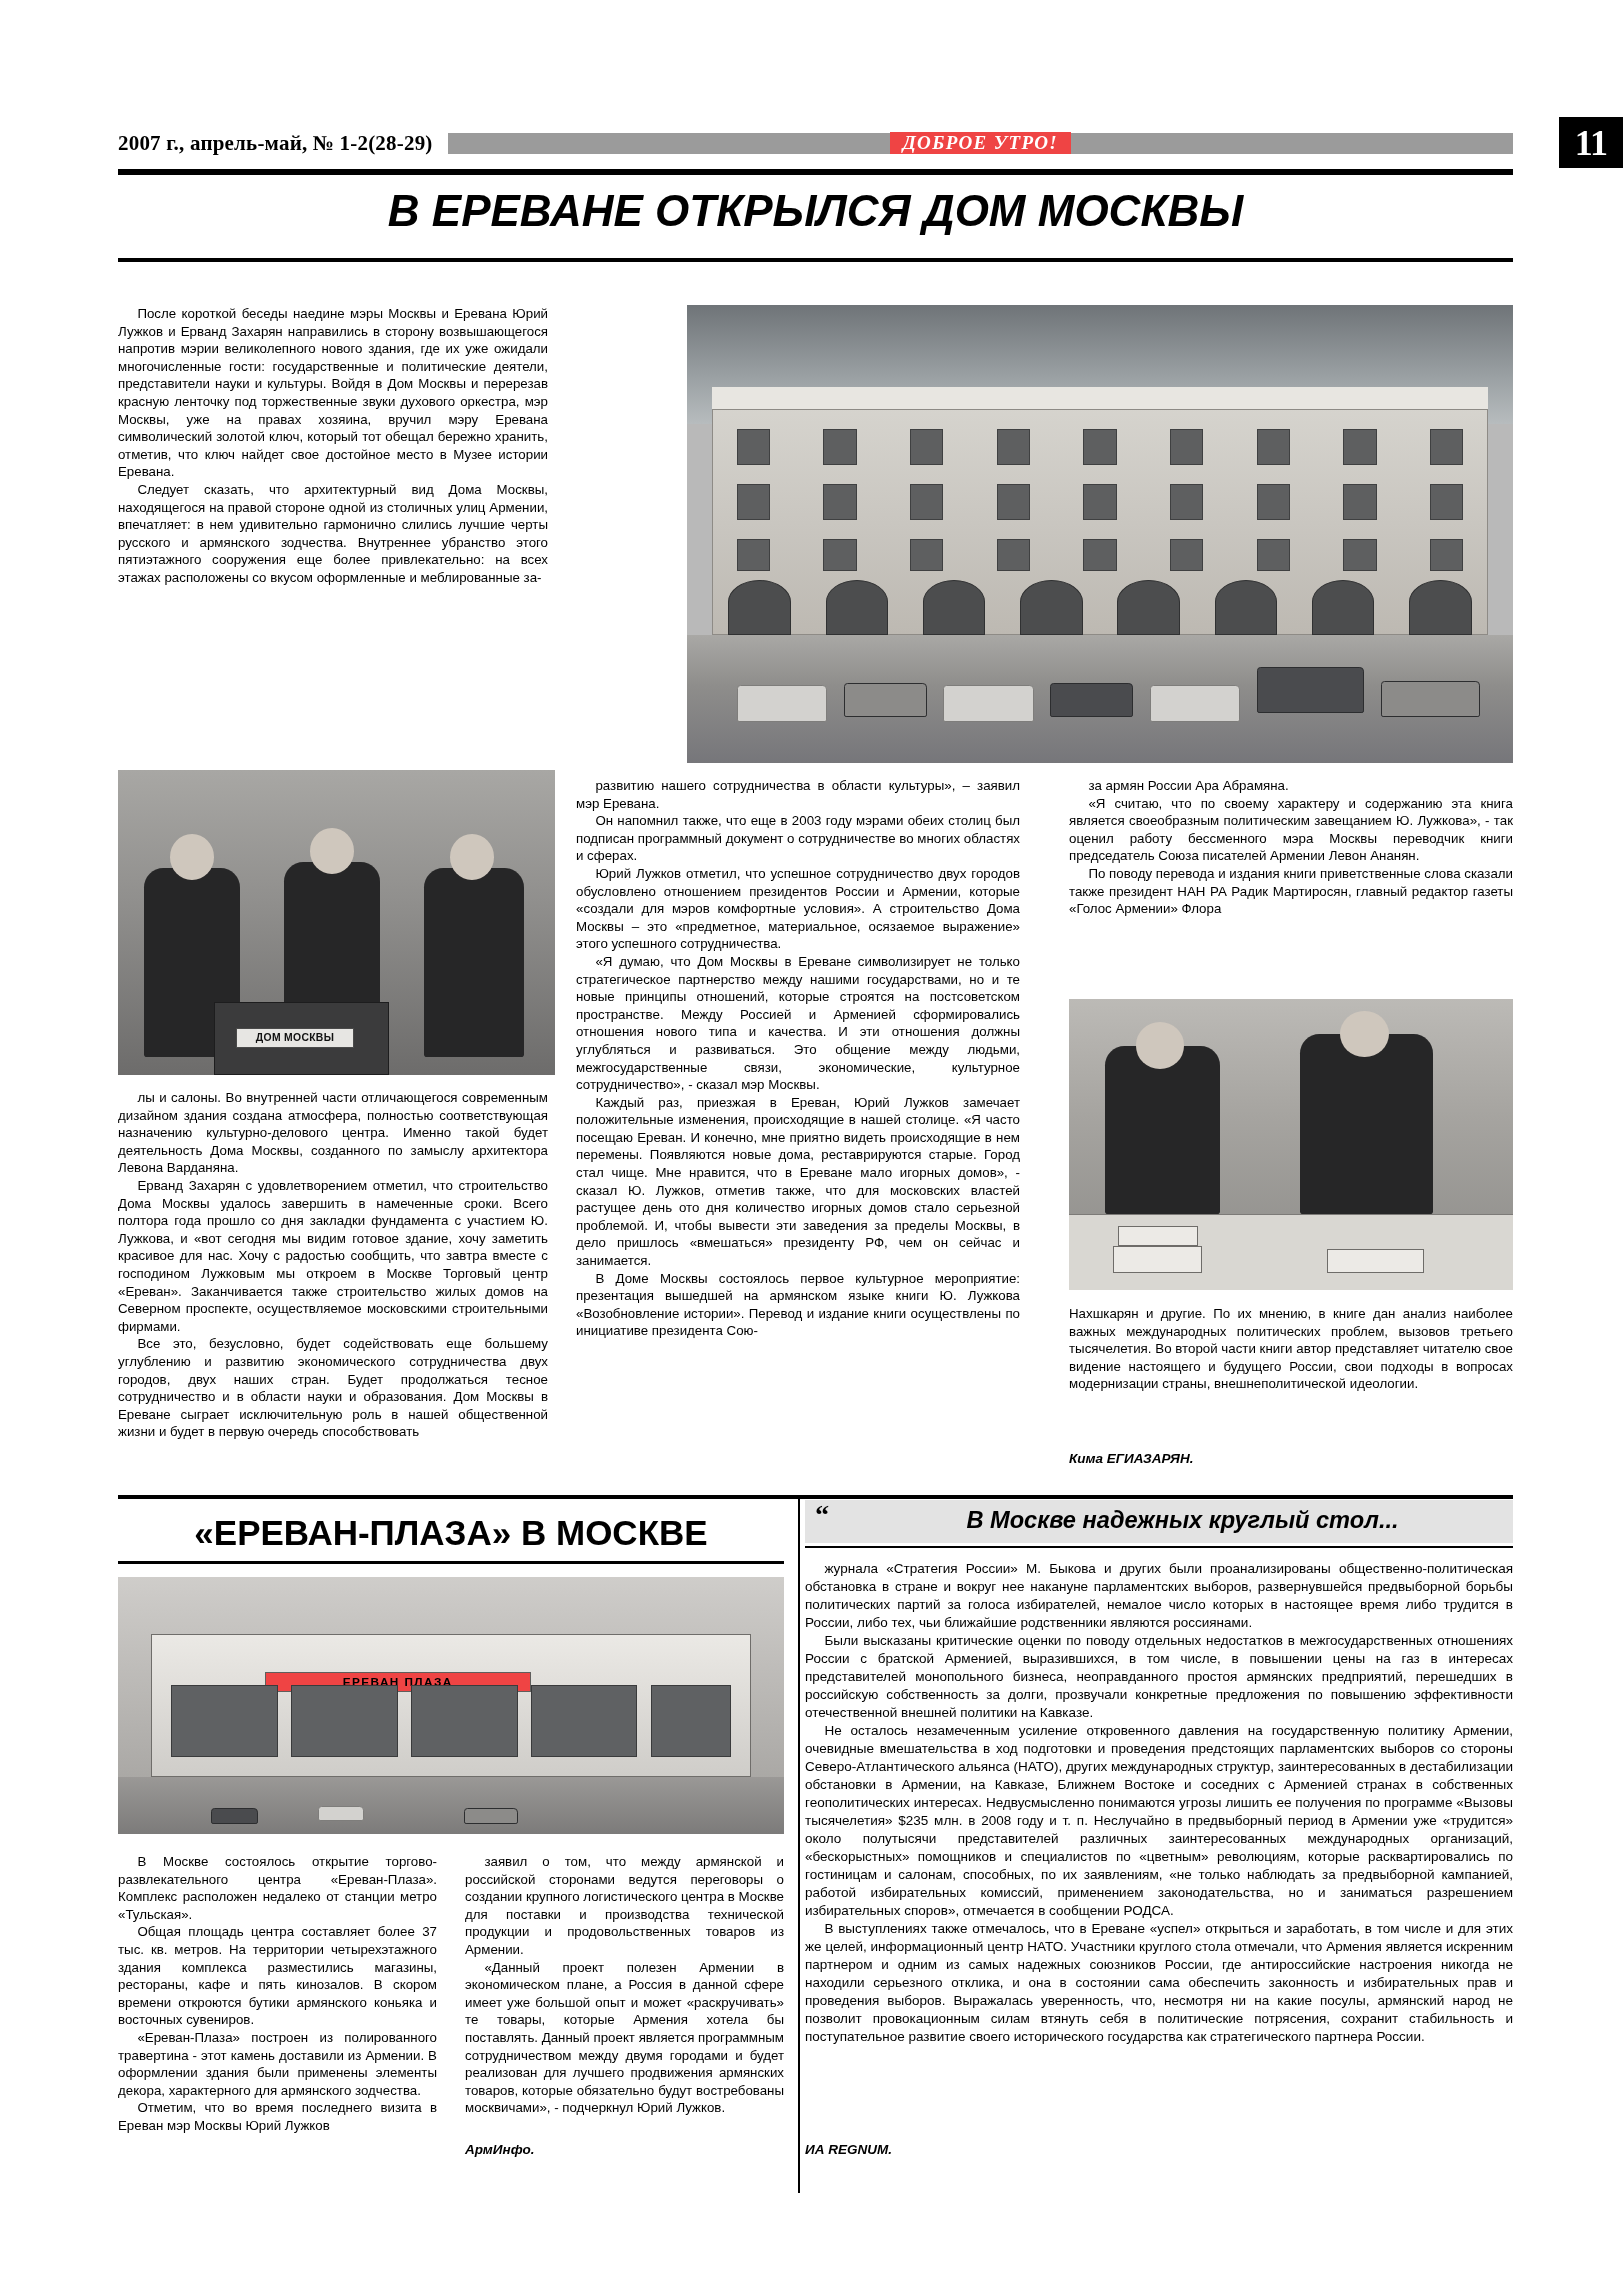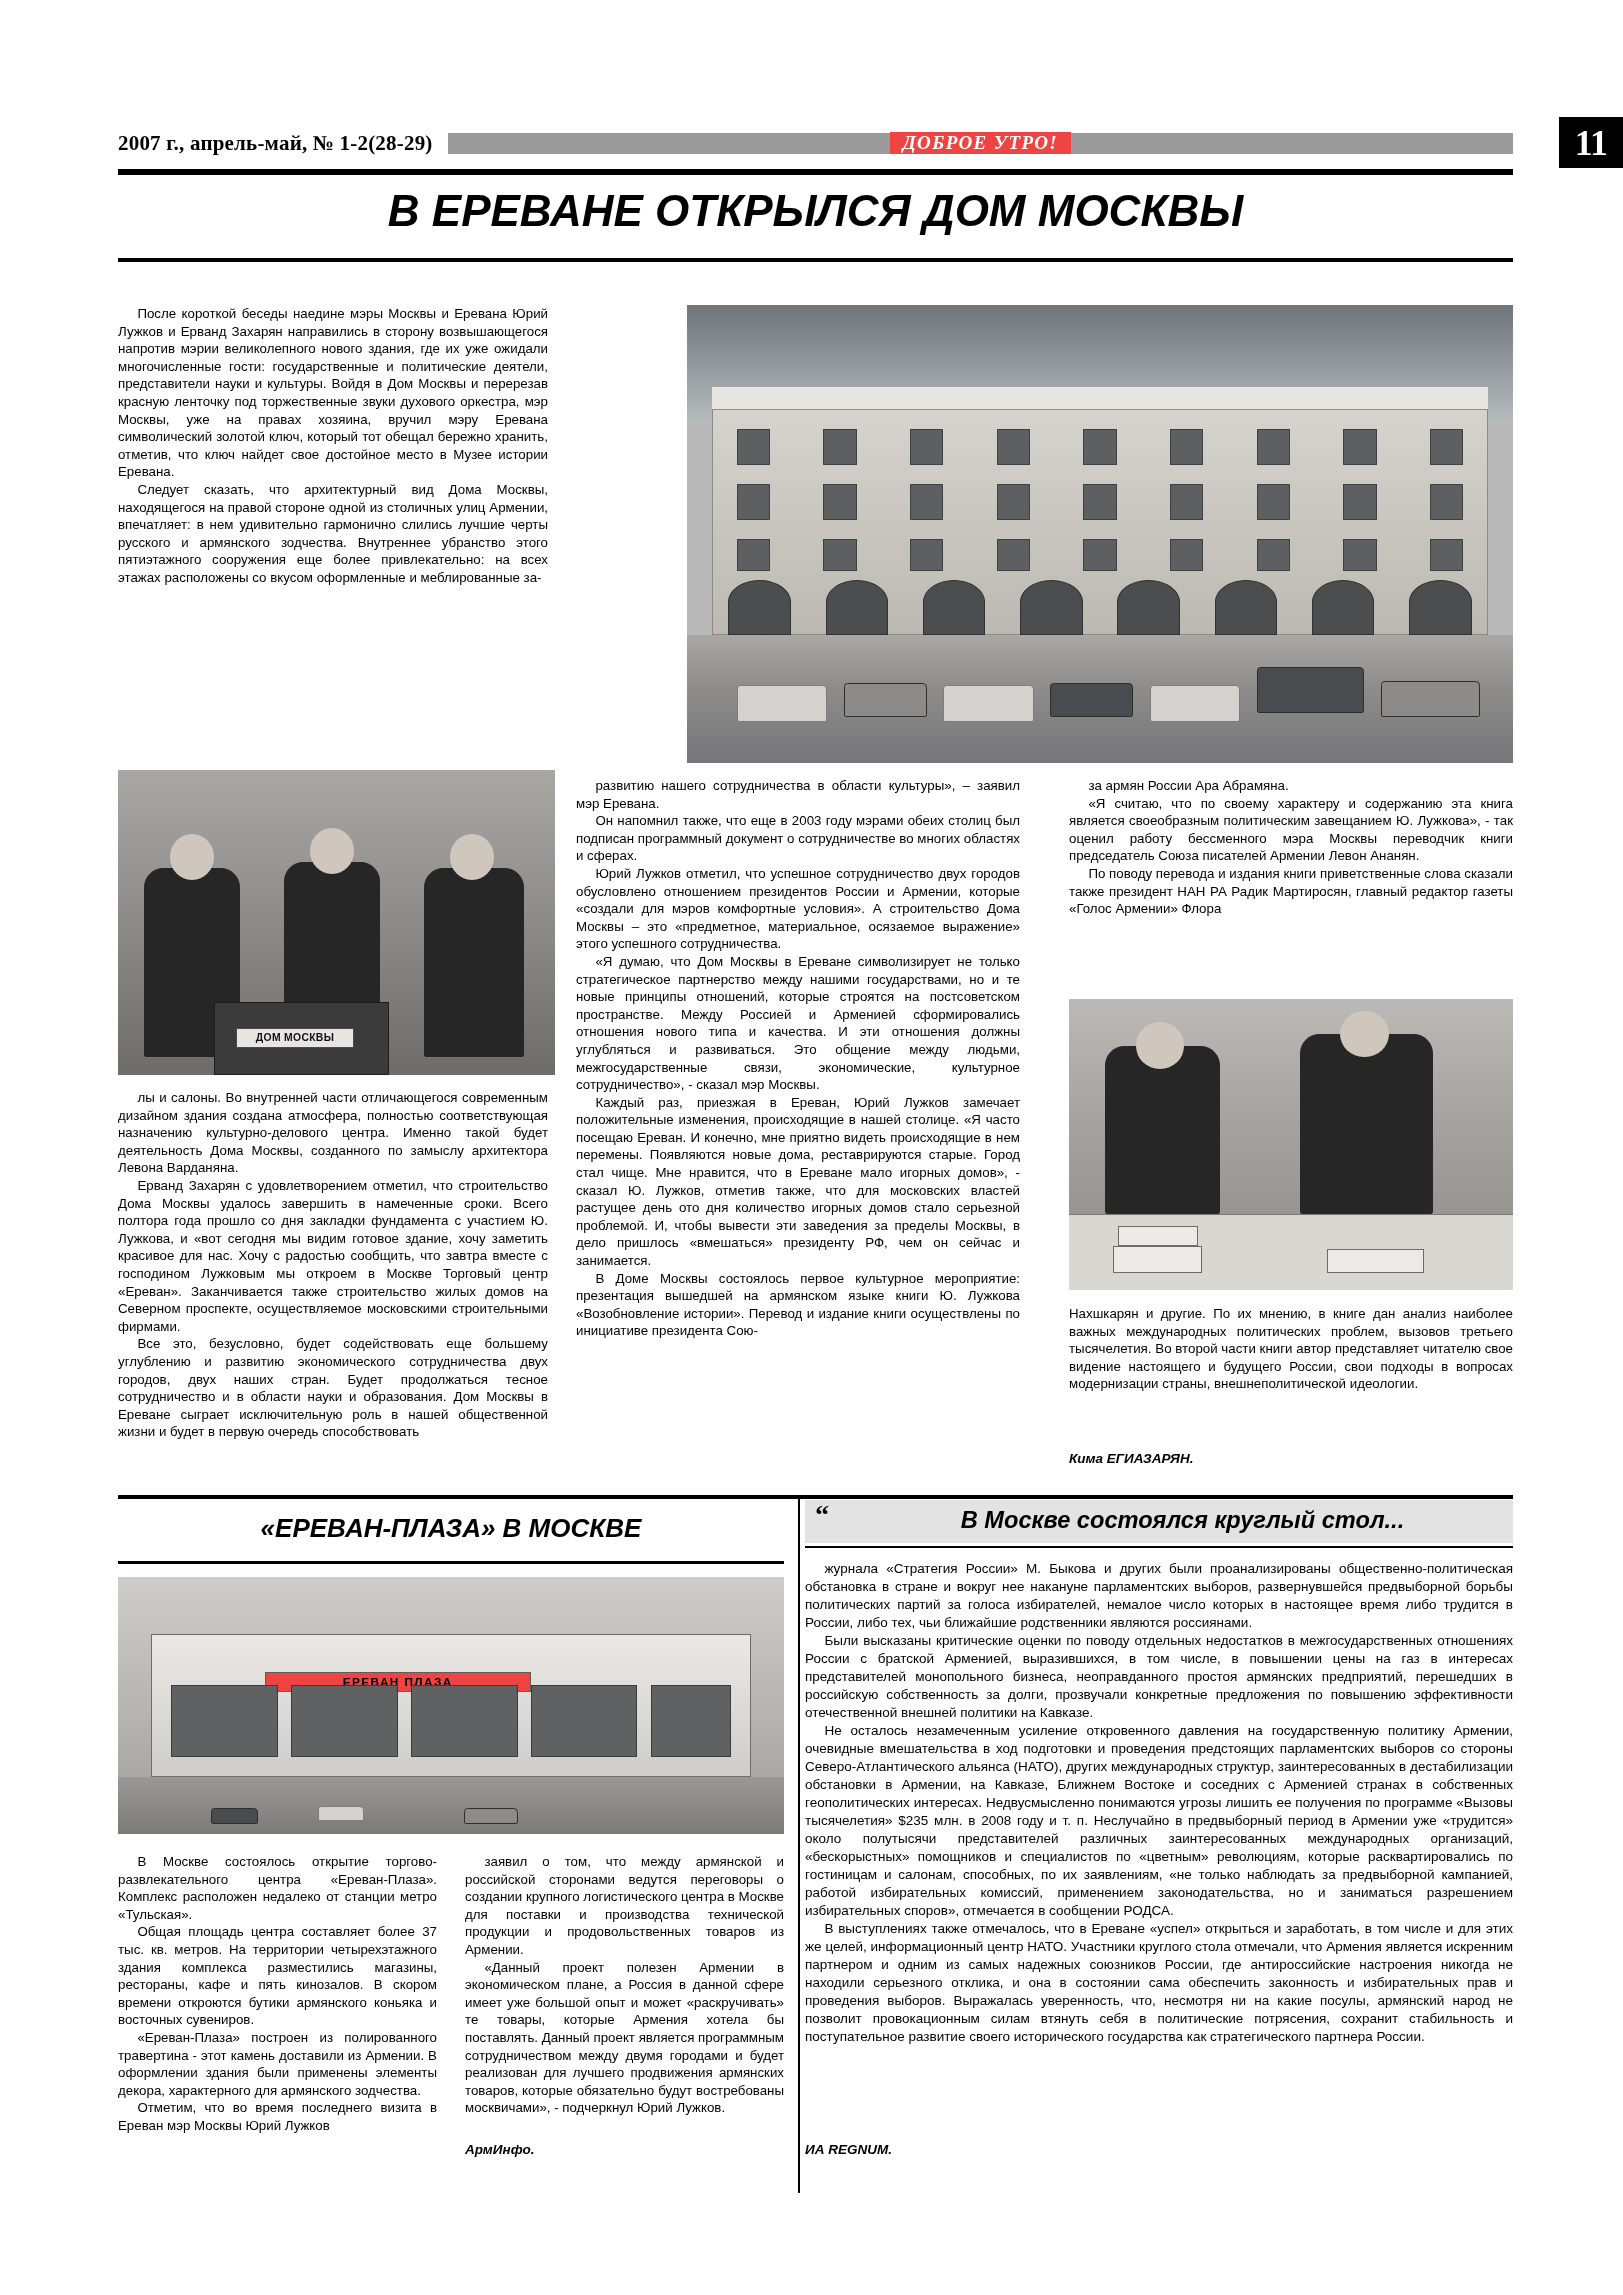--- a/index.html
+++ b/index.html
@@ -143,22 +143,22 @@
   .plz-glass { position:absolute; background:#5f6163; border:0.7px solid #3a3b3c; }
   .plz-road { position:absolute; left:0; right:0; bottom:0; height:22%; background:linear-gradient(180deg,#9a9896 0%, #7c7b7a 100%); }
 
   
   .hr-sec { position:absolute; background:#000; }
 
   
   .subhead-left {
     position: absolute;
     font-family: "Liberation Sans", sans-serif;
-    font-style: italic; font-weight: bold;
-    font-size: 26px;
+    font-weight: bold;
+    font-size: 35px;
     white-space: nowrap;
   }
   
   .subhead-right {
     position: absolute;
     font-family: "Liberation Sans", sans-serif;
     font-style: italic; font-weight: bold;
     font-size: 23.6px;
     white-space: nowrap;
   }
@@ -347,21 +347,21 @@
     </div>
   <div class="col" style="left:465px; top:1853px; width:319px;">
       <p>заявил о том, что между армянской и российской сторонами ведутся переговоры о создании крупного логистического центра в Москве для поставки и производства технической продукции и продовольственных товаров из Армении.</p>
       <p>«Данный проект полезен Армении в экономическом плане, а Россия в данной сфере имеет уже большой опыт и может «раскручивать» те товары, которые Армения хотела бы поставлять. Данный проект является программным сотрудничеством между двумя городами и будет реализован для лучшего продвижения армянских товаров, которые обязательно будут востребованы москвичами», - подчеркнул Юрий Лужков.</p>
     </div>
   <div class="col sign" style="left:465px; top:2141px; width:319px;">АрмИнфо.</div>
 
   <div class="vrule" style="left:798px; top:1499px; width:2.1px; height:694px;"></div>
   <div class="right-panel-bg" style="left:805px; top:1500px; width:708px; height:43px;"></div>
   <div class="quote-mark" style="left:815px; top:1503px;">„</div>
-  <div class="subhead-right" style="left:860px; top:1507px; width:645px; text-align:center;">В Москве состоялся круглый стол...</div>
+  <div class="subhead-right" style="left:860px; top:1507px; width:645px; text-align:center;">В Москве надежных круглый стол...</div>
   <div class="hr-sec" style="left:805px; top:1546px; width:708px; height:2.1px;"></div>
 
   <div class="col" style="left:805px; top:1560px; width:708px; font-size:13.5px; line-height:18px;">
       <p>журнала «Стратегия России» М. Быкова и других были проанализированы общественно-политическая обстановка в стране и вокруг нее накануне парламентских выборов, развернувшейся предвыборной борьбы политических партий за голоса избирателей, немалое число которых в настоящее время либо трудится в России, либо тех, чьи ближайшие родственники являются россиянами.</p>
       <p>Были высказаны критические оценки по поводу отдельных недостатков в межгосударственных отношениях России с братской Арменией, выразившихся, в том числе, в повышении цены на газ в интересах представителей монопольного бизнеса, неоправданного простоя армянских предприятий, перешедших в российскую собственность за долги, прозвучали конкретные предложения по повышению эффективности отечественной внешней политики на Кавказе.</p>
       <p>Не осталось незамеченным усиление откровенного давления на государственную политику Армении, очевидные вмешательства в ход подготовки и проведения предстоящих парламентских выборов со стороны Северо-Атлантического альянса (НАТО), других международных структур, заинтересованных в дестабилизации обстановки в Армении, на Кавказе, Ближнем Востоке и соседних с Арменией странах в собственных геополитических интересах. Недвусмысленно понимаются угрозы лишить ее получения по программе «Вызовы тысячелетия» $235 млн. в 2008 году и т. п. Неслучайно в предвыборный период в Армении уже «трудится» около полутысячи представителей различных заинтересованных международных организаций, «бескорыстных» помощников и специалистов по «цветным» революциям, которые расквартировались по гостиницам и салонам, способных, по их заявлениям, «не только наблюдать за предвыборной кампанией, работой избирательных комиссий, применением законодательства, но и заниматься разрешением избирательных споров», отмечается в сообщении РОДСА.</p>
       <p>В выступлениях также отмечалось, что в Ереване «успел» открыться и заработать, в том числе и для этих же целей, информационный центр НАТО. Участники круглого стола отмечали, что Армения является искренним партнером и одним из самых надежных союзников России, где антироссийские настроения никогда не находили серьезного отклика, и она в состоянии сама обеспечить законность и избирательных прав и проведения выборов. Выражалась уверенность, что, несмотря ни на какие посулы, армянский народ не позволит провокационным силам втянуть себя в политические потрясения, сохранит стабильность и поступательное развитие своего исторического государства как стратегического партнера России.</p>
     </div>
 
   <div class="col sign" style="left:805px; top:2141px; width:708px;">ИА REGNUM.</div>

